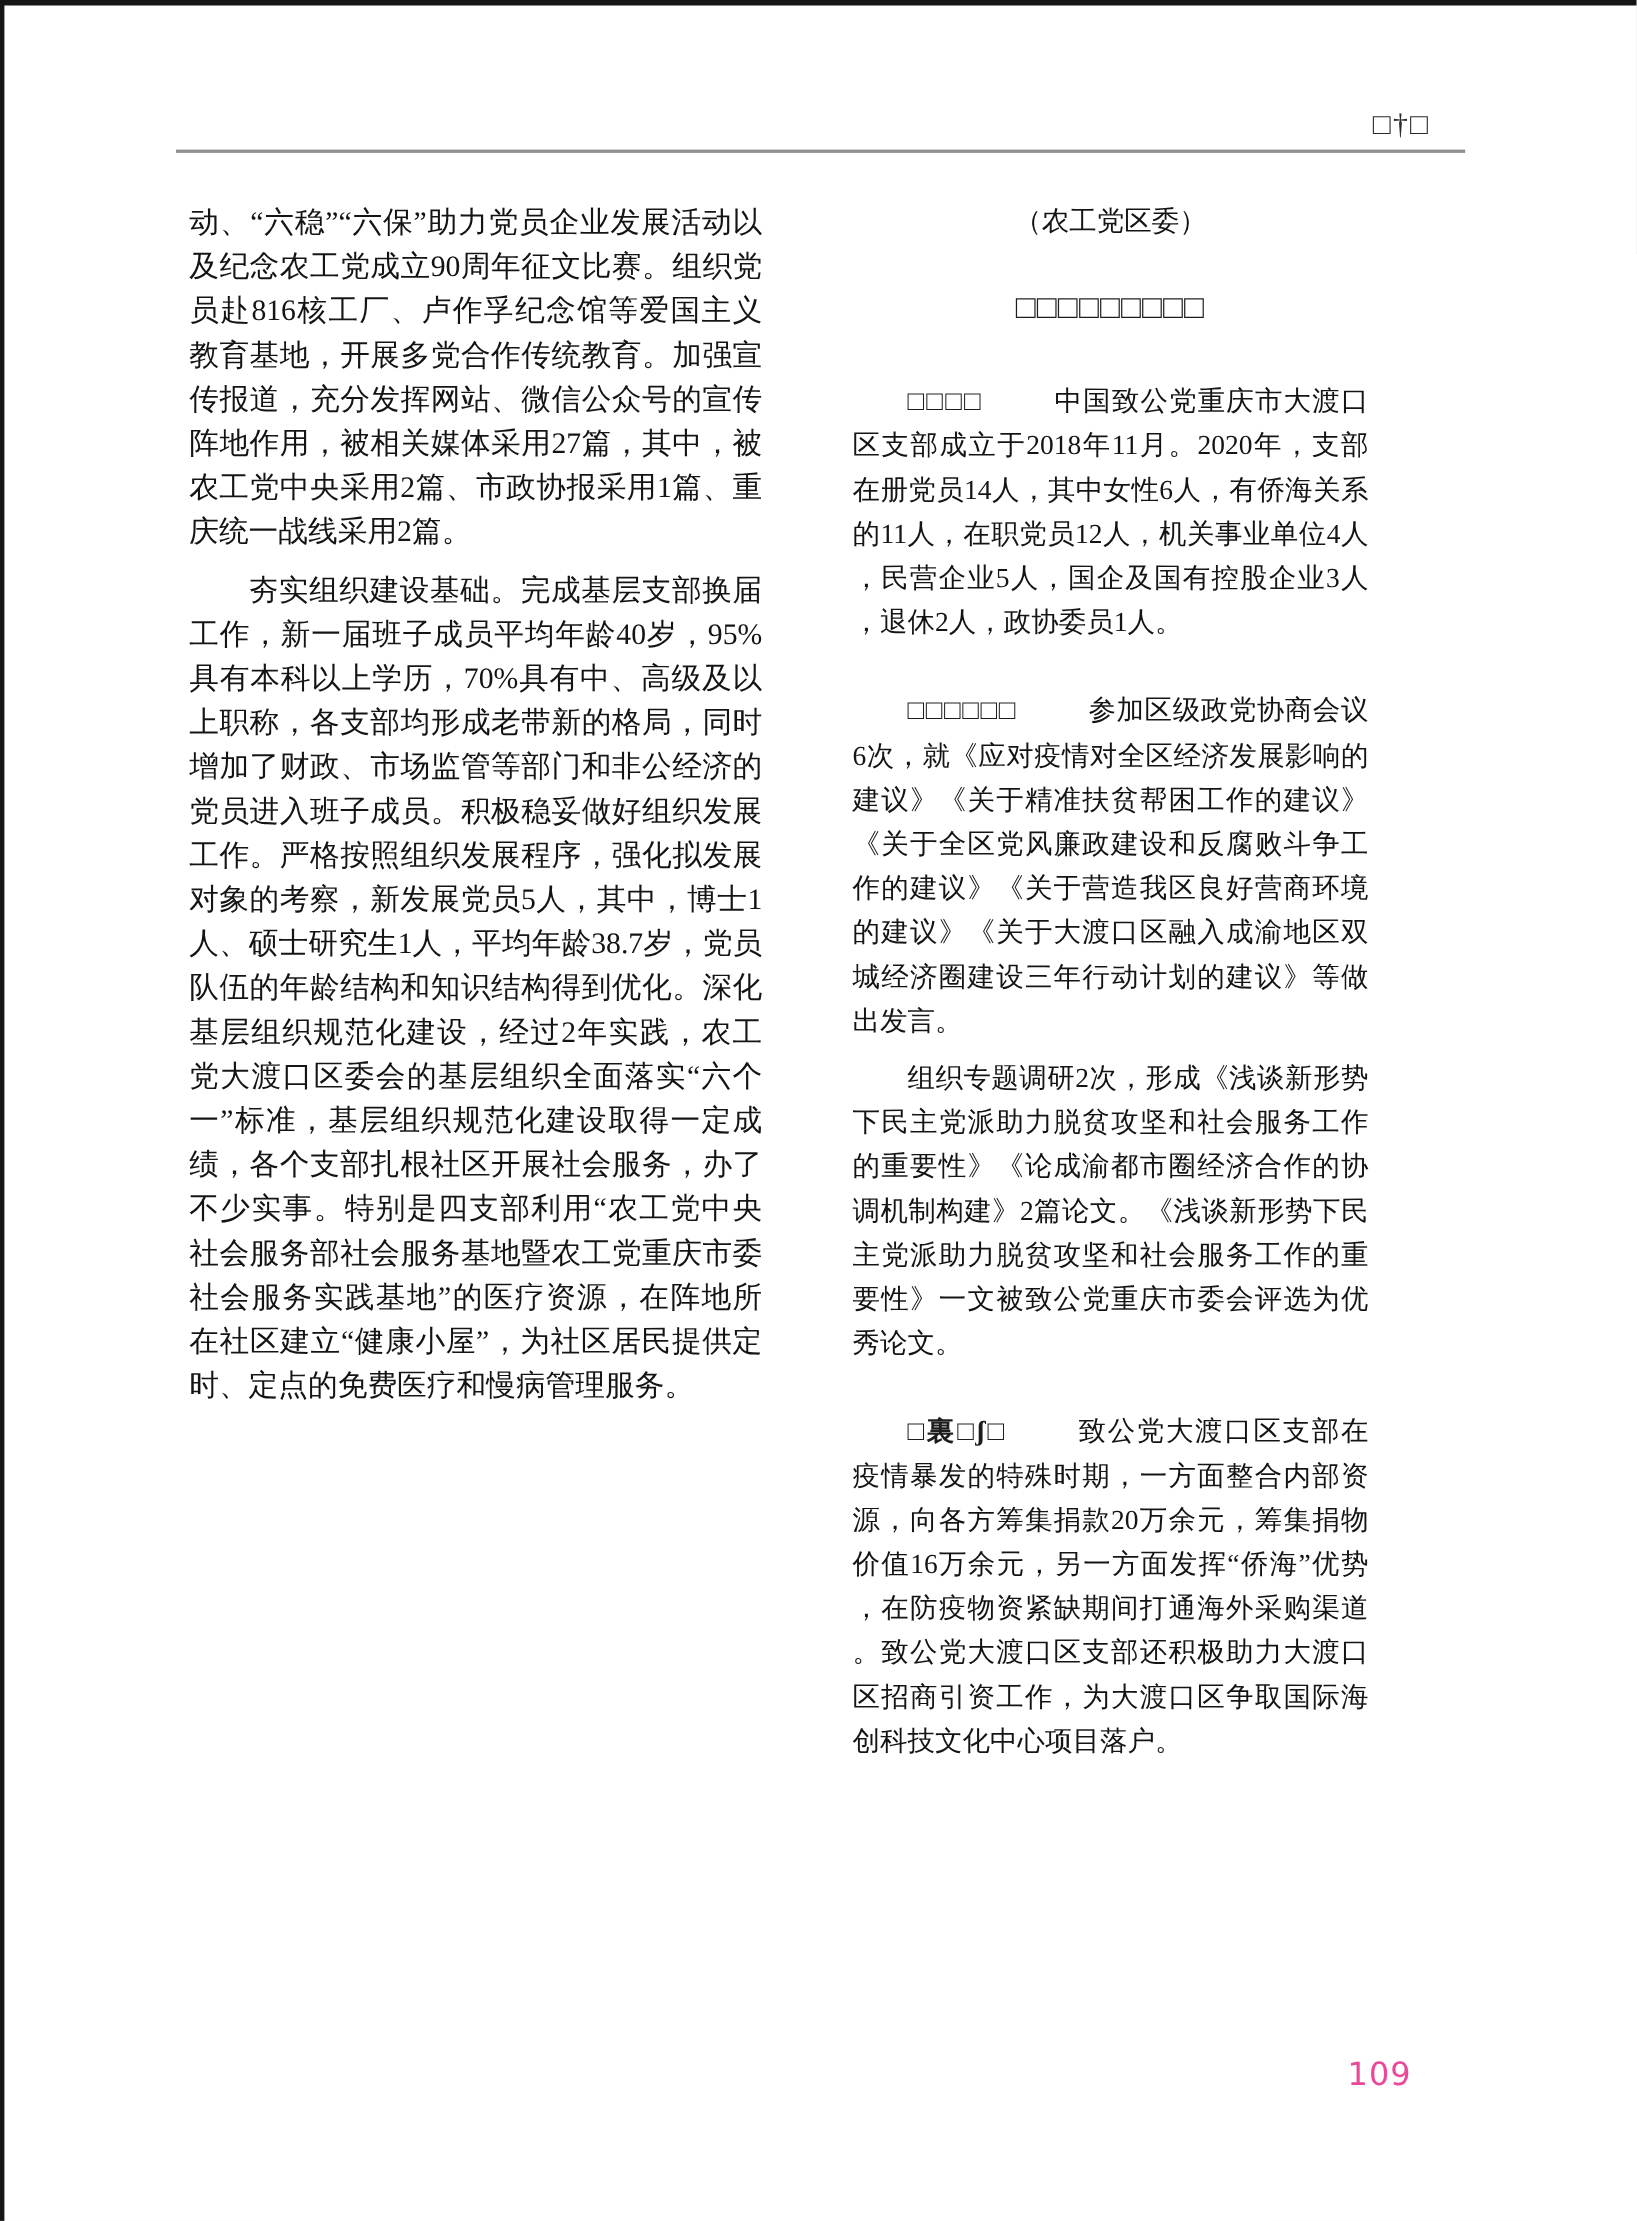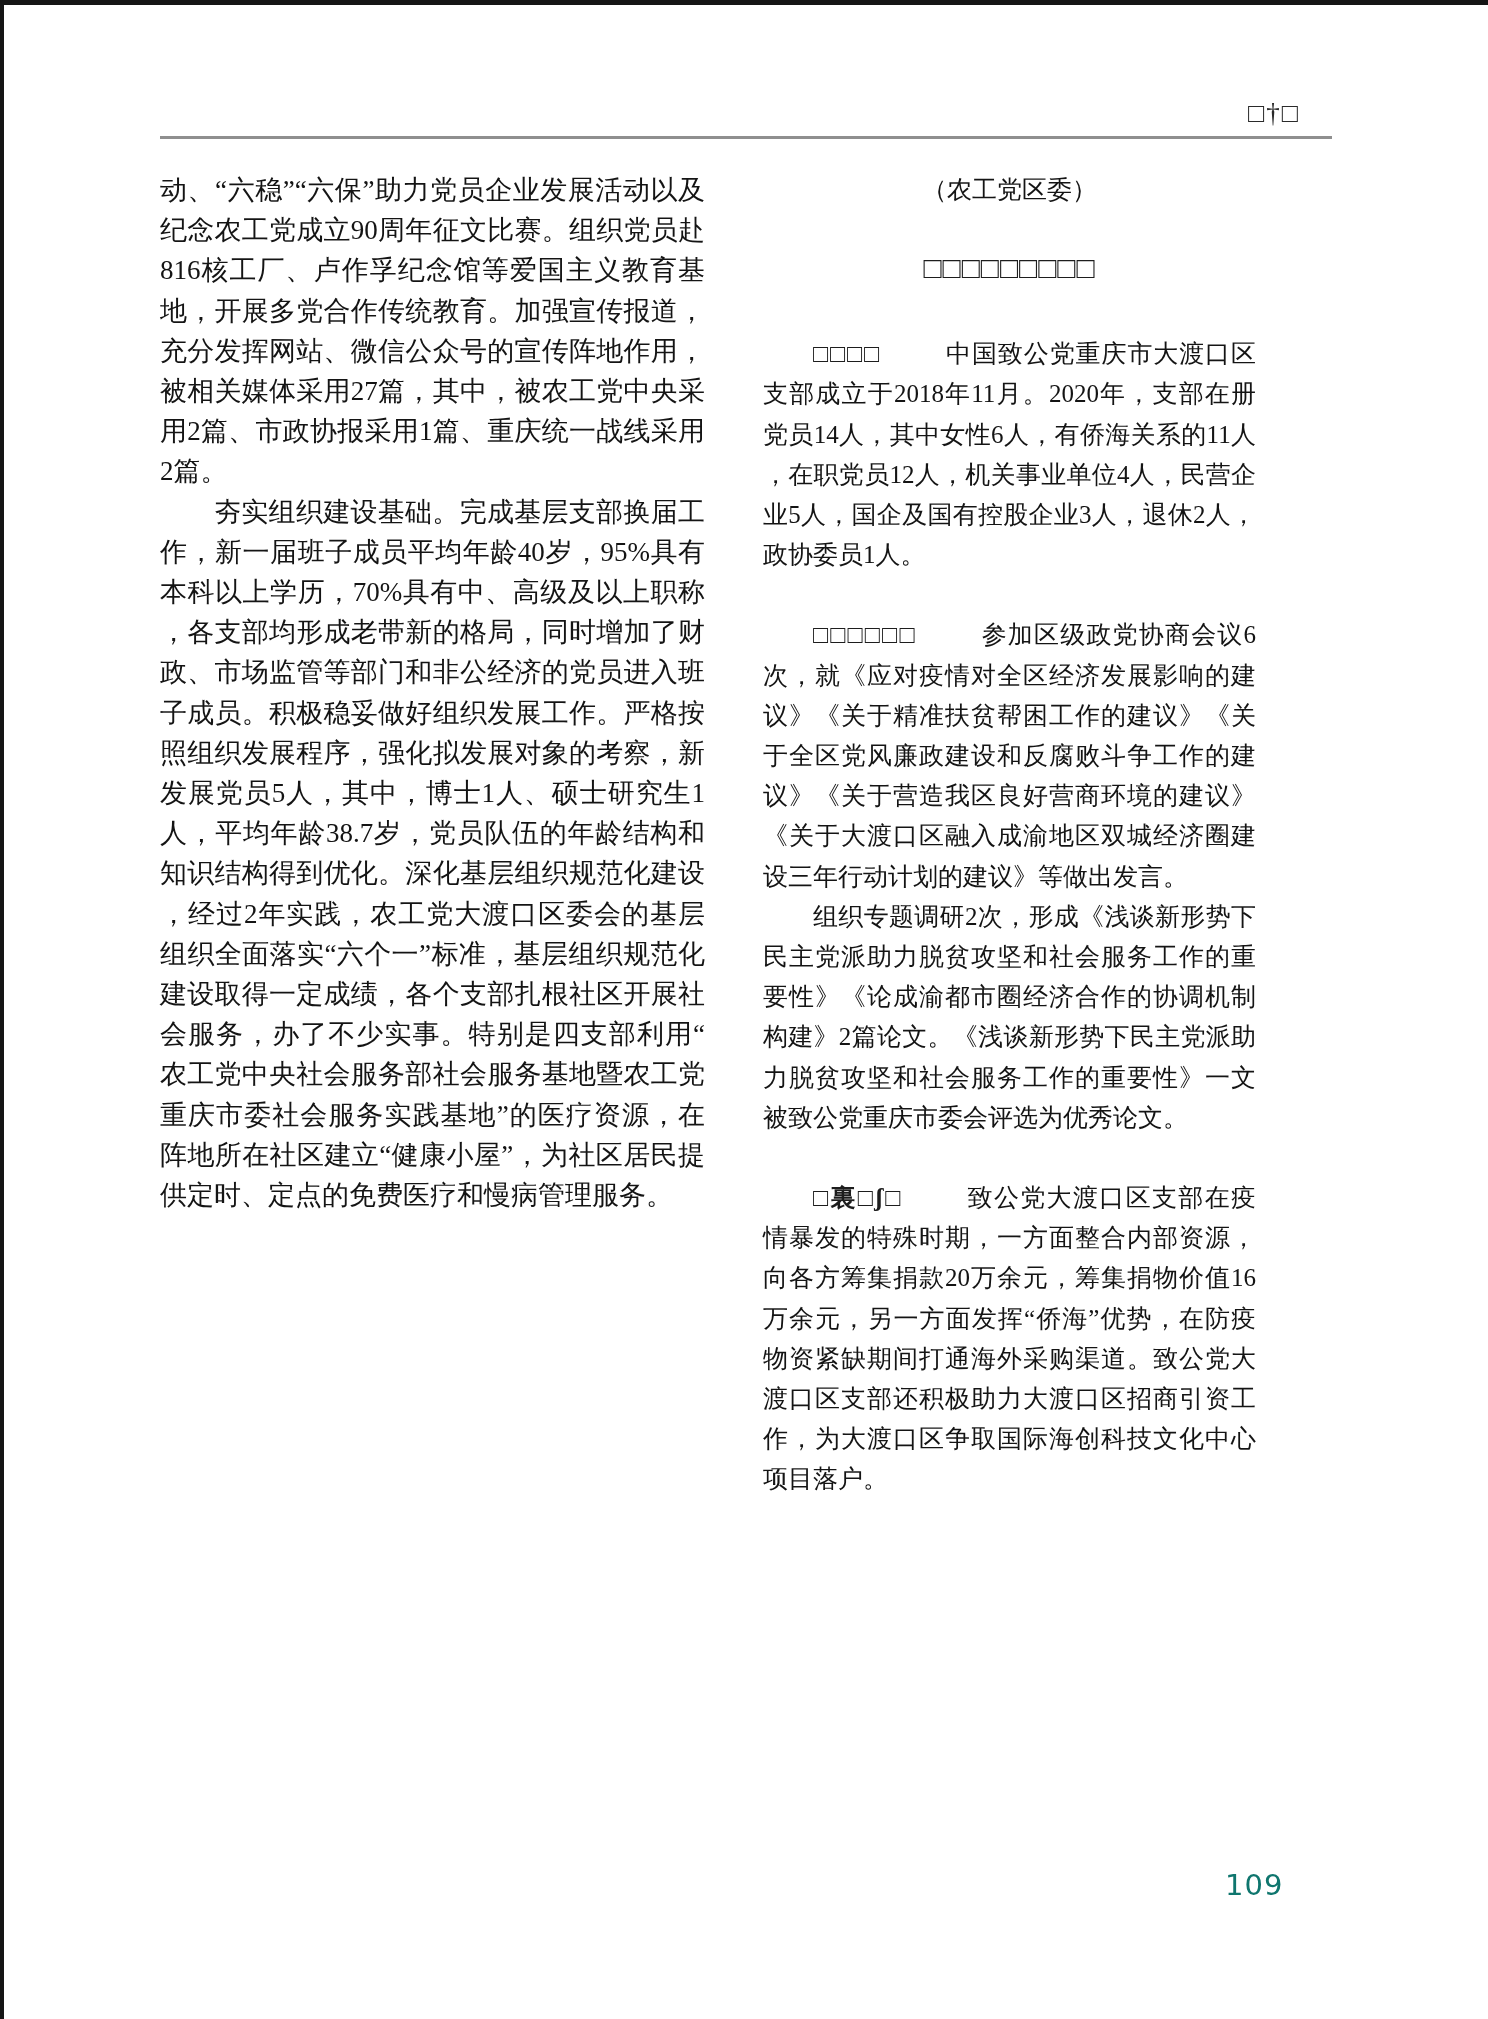--- a/index.html
+++ b/index.html
@@ -25,21 +25,21 @@
   }
   
   .col{
     position:absolute;top:170px;
     text-align:justify;
     word-break:break-all;
     line-break:anywhere;
   }
   .col-left{left:160px;width:545px;font-size:27px;line-height:40.2px;}
   .col-right{left:763px;width:493px;font-size:25px;line-height:40.2px;}
-  .col p{margin:0;padding:0;}
+  .col p{margin:12px;padding:0;}
   .indent{text-indent:2em;}
   .signature{text-align:center;padding-right:10px;}
   .section-heading{
     text-align:center;
     font-weight:bold;
     font-size:30px;
     letter-spacing:1px;
     color:#1d1d1d;
     margin-top:38px !important;
     margin-bottom:46px !important;
@@ -49,21 +49,21 @@
   .para-gap{margin-top:40px !important;}
   .lead{
     font-weight:bold;
     margin-right:2.6em;
     letter-spacing:1px;
     color:#1d1d1d;
   }
   .page-number{
     position:absolute;left:1225px;top:1868px;
     font-family:"DejaVu Sans","Liberation Sans",sans-serif;
-    font-size:29px;color:#0f766e;letter-spacing:1px;
+    font-size:29px;color:#ec4899;letter-spacing:1px;
   }
 </style>
 </head>
 <body>
 
 <div id="page">
 
   <div class="edge-top"></div>
   <div class="edge-left"></div>
 

